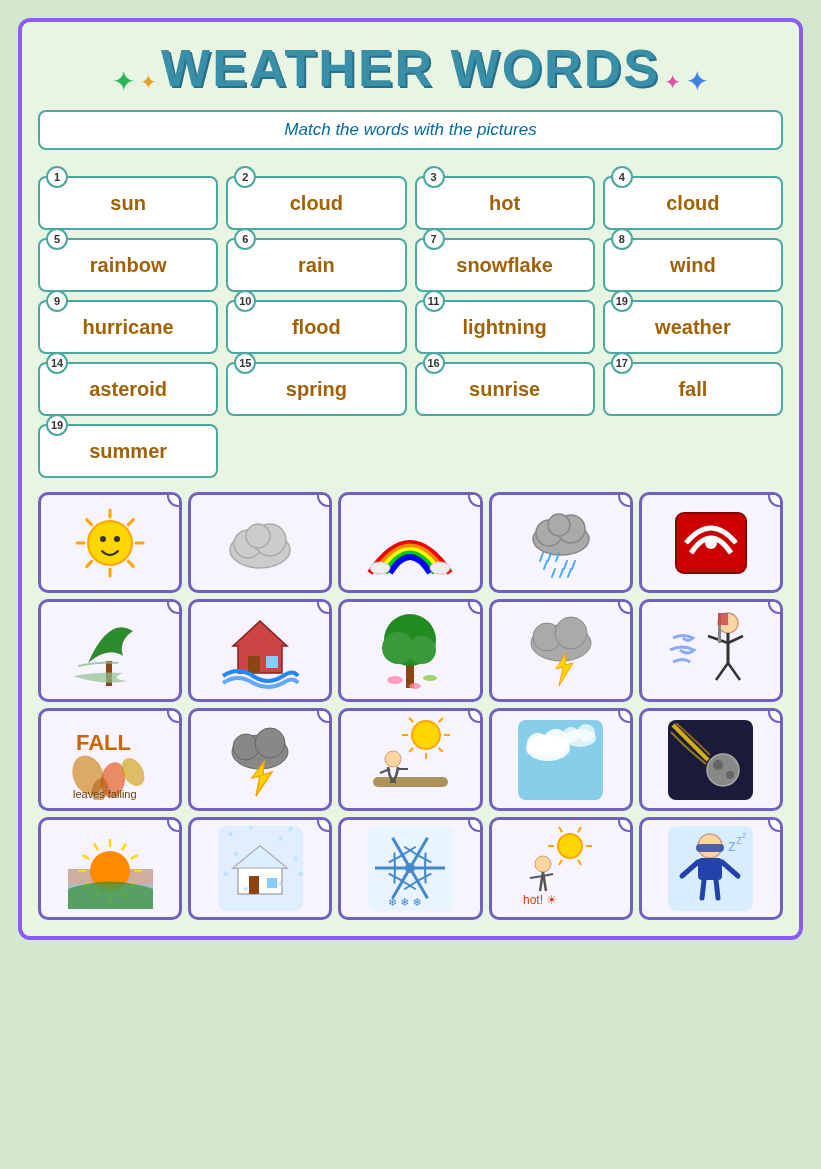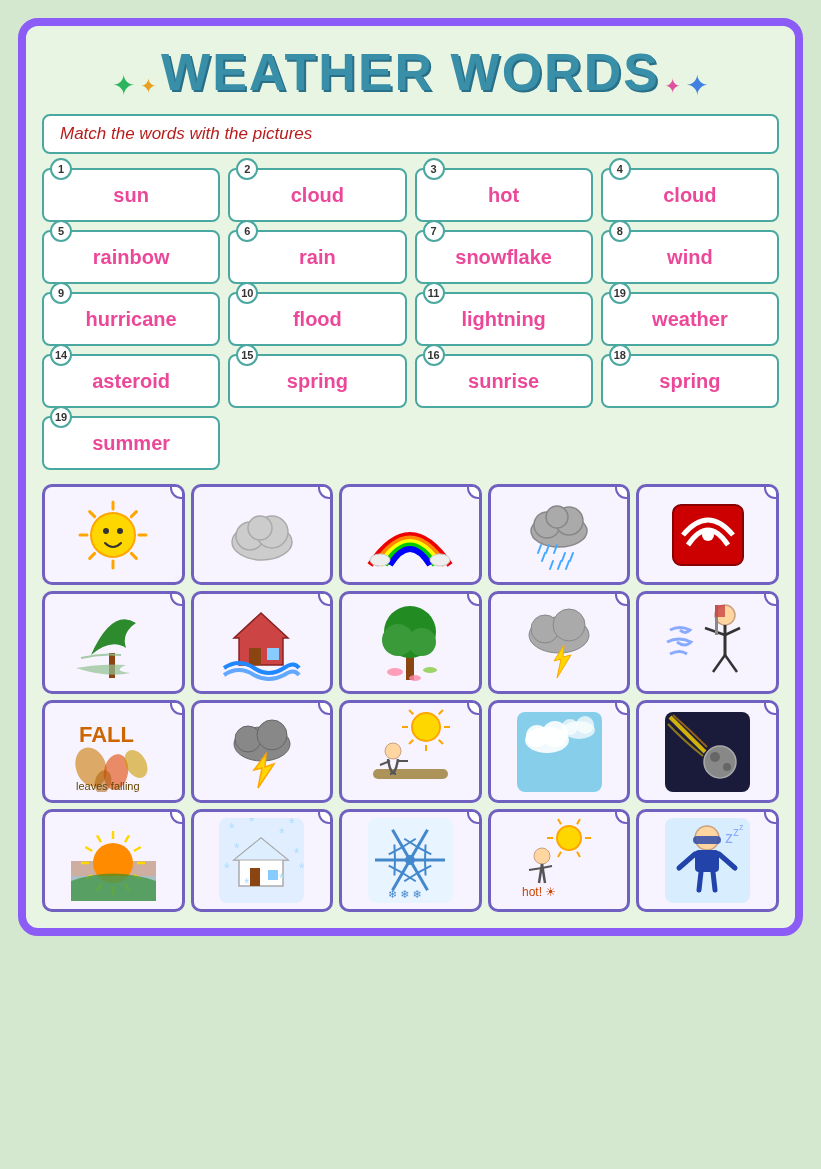--- a/index.html
+++ b/index.html
@@ -9,22 +9,22 @@
       background: #d4e8d0;
       font-family: Arial, sans-serif;
       display: flex;
       justify-content: center;
       align-items: flex-start;
       padding: 18px;
     }
     .outer-frame {
       width: 785px;
       background: #e8f5e2;
-      border: 8px solid #8b5cf6;
-      border-radius: 20px;
+      border: 4px solid #8b5cf6;
+      border-radius: 12px;
       padding: 16px;
     }
     .title-area {
       text-align: center;
       margin-bottom: 12px;
       position: relative;
     }
     .title-text {
       font-size: 52px;
       font-weight: 900;
@@ -40,24 +40,25 @@
       vertical-align: middle;
     }
     .star-orange { color: #e8a020; }
     .star-pink { color: #e050a0; }
     .star-blue { color: #4080e0; }
     .instructions-box {
       border: 2px solid #4aa8a0;
       border-radius: 8px;
       background: #fff;
       padding: 8px 16px;
-      margin-bottom: 14px;
+      text-align: center;
+      margin-bottom: 26px;
       font-size: 17px;
       font-style: italic;
-      color: #b91c1c;
+      color: #0369a1;
     }
     .words-grid {
       display: grid;
       grid-template-columns: repeat(4, 1fr);
       gap: 8px;
       margin-bottom: 14px;
     }
     .word-card {
       position: relative;
       border: 2.5px solid #4aa8a0;
@@ -79,21 +80,21 @@
       font-size: 11px;
       font-weight: bold;
       display: flex;
       align-items: center;
       justify-content: center;
       color: #333;
     }
     .word-card .word-label {
       font-size: 20px;
       font-weight: bold;
-      color: #ec4899;
+      color: #a16207;
       font-family: Arial, sans-serif;
       margin-top: 4px;
     }
     .pictures-section {
       display: grid;
       grid-template-columns: repeat(5, 1fr);
       gap: 6px;
     }
     .pic-card {
       position: relative;
@@ -207,22 +208,22 @@
       </div>
       <div class="word-card">
         <div class="number-badge">15</div>
         <div class="word-label">spring</div>
       </div>
       <div class="word-card">
         <div class="number-badge">16</div>
         <div class="word-label">sunrise</div>
       </div>
       <div class="word-card">
-        <div class="number-badge">18</div>
-        <div class="word-label">spring</div>
+        <div class="number-badge">17</div>
+        <div class="word-label">fall</div>
       </div>
       <div class="word-card">
         <div class="number-badge">19</div>
         <div class="word-label">summer</div>
       </div>
     </div>
 
   <div class="pictures-section">
   <div class="pic-card">
         <div class="answer-circle"></div>

